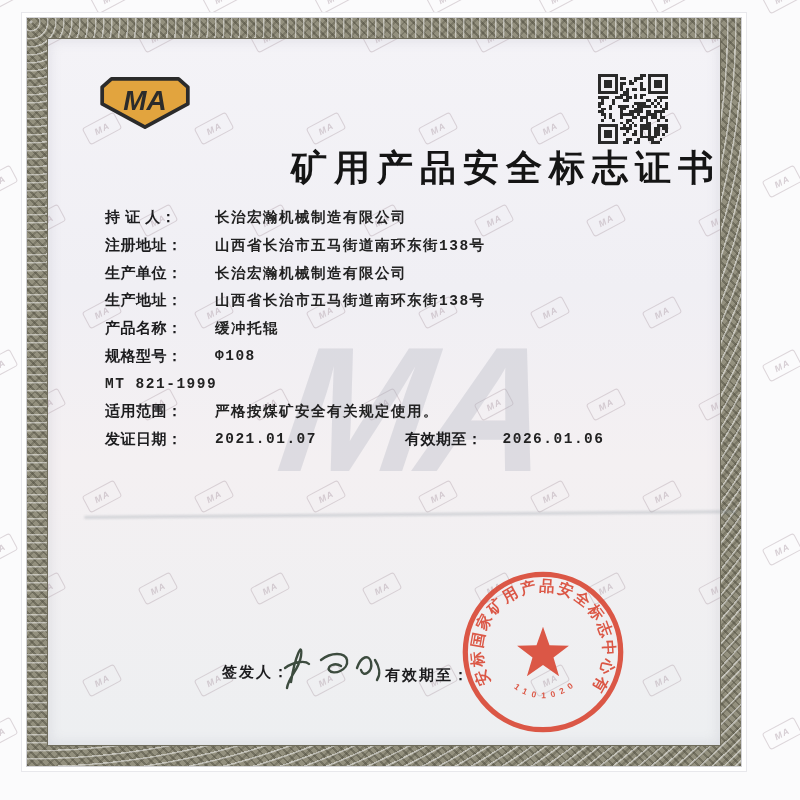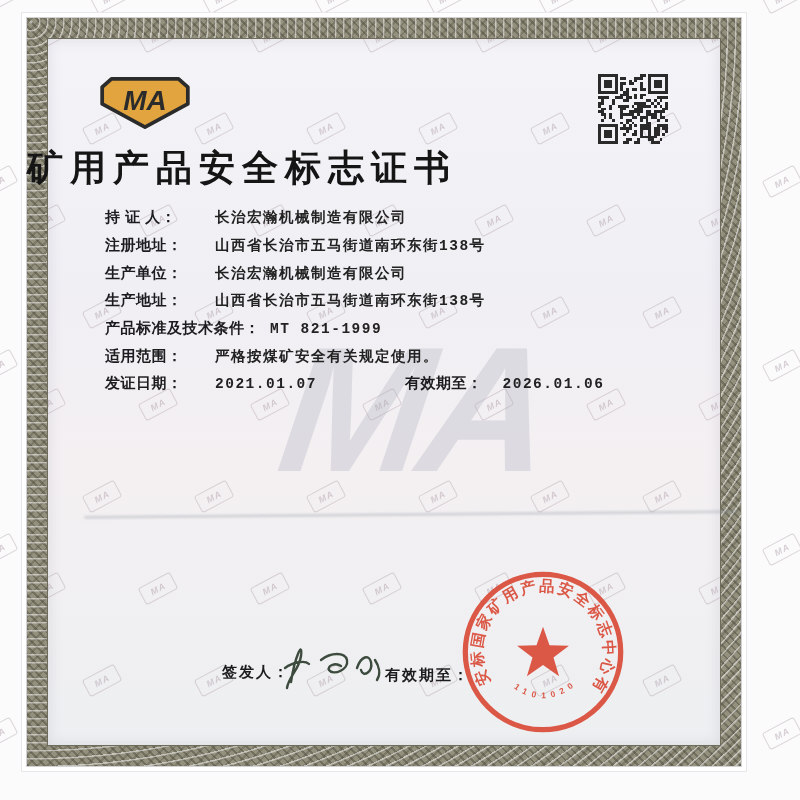--- a/index.html
+++ b/index.html
@@ -26,21 +26,21 @@
        font-weight:900;font-style:italic;letter-spacing:-8px;color:rgba(168,171,186,.30);
        transform:skewX(-8deg);}
   .fold-line{position:absolute;left:36px;top:474px;width:652px;height:3px;z-index:2;
        background:rgba(148,158,165,.35);filter:blur(1px);transform:rotate(-.5deg);border-radius:2px;}
   
   .ma-badge{position:absolute;left:71px;top:58px;width:94px;height:54px;}
   .certno-row{position:absolute;left:263px;top:74px;display:flex;align-items:baseline;gap:16px;}
   .certno-label{font-size:15px;font-weight:bold;color:#222;letter-spacing:1px;}
   .certno-value{font-family:"Liberation Serif",serif;font-size:17px;font-weight:bold;color:#2a2a2e;letter-spacing:1px;}
   .qr{position:absolute;left:571px;top:56px;width:70px;height:70px;}
-  .cert-title{position:absolute;left:0;right:20px;top:126px;text-align:left;font-size:36px;
+  .cert-title{position:absolute;left:0;right:20px;top:126px;text-align:right;font-size:36px;
        font-weight:900;color:#151515;letter-spacing:7px;}
   
   .fields{position:absolute;left:78px;top:186px;width:600px;}
   .f-row{height:27.7px;display:flex;align-items:center;white-space:nowrap;}
   .f-label{display:inline-block;width:110px;font-size:15px;font-weight:bold;color:#1c1c1e;letter-spacing:.5px;}
   .f-label--wide{width:auto;margin-right:10px;}
   .f-val{font-family:Liberation Mono, monospace;font-size:14.5px;font-weight:bold;color:#222;letter-spacing:1.5px;}
   .f-val--date{display:inline-block;width:190px;}
   .f-val2{margin-left:10px;}
   
@@ -423,21 +423,28 @@
           </div>
         <div class="f-row">
             <span class="f-label">生产单位：</span>
             <span class="f-val">长治宏瀚机械制造有限公司</span>
           </div>
         <div class="f-row">
             <span class="f-label">生产地址：</span>
             <span class="f-val">山西省长治市五马街道南环东街138号</span>
           </div>
         <div class="f-row">
-            <span class="f-label f-label--wide">产品标准及技术条件：</span>
+            <span class="f-label">产品名称：</span>
+            <span class="f-val">缓冲托辊</span>
+          </div>
+        <div class="f-row">
+            <span class="f-label">规格型号：</span>
+            <span class="f-val">Φ108</span>
+          </div>
+        <div class="f-row">
             <span class="f-val">MT 821-1999</span>
           </div>
         <div class="f-row">
             <span class="f-label">适用范围：</span>
             <span class="f-val">严格按煤矿安全有关规定使用。</span>
           </div>
         <div class="f-row">
           <span class="f-label">发证日期：</span>
             <span class="f-val f-val--date">2021.01.07</span>
             <span class="f-label f-label--wide">有效期至：</span>

